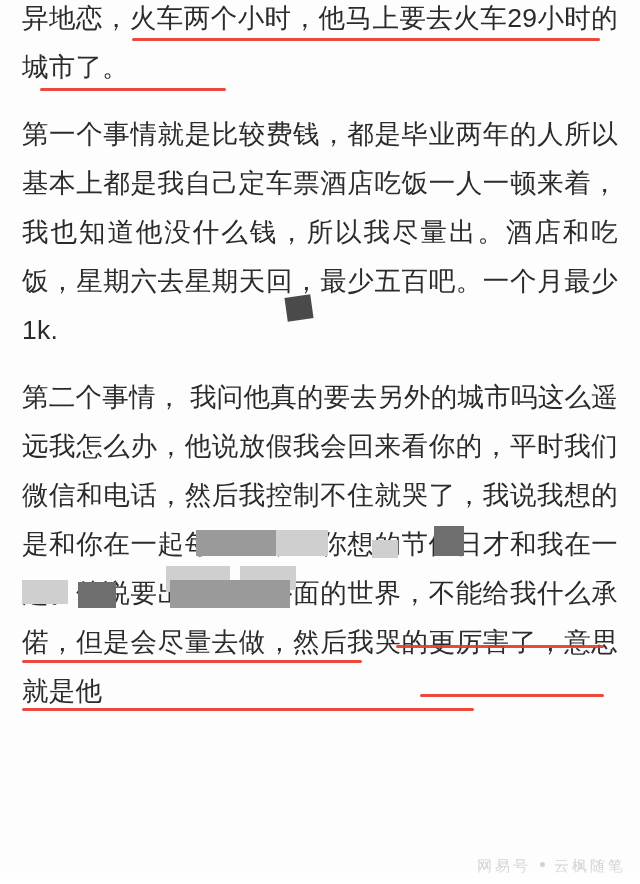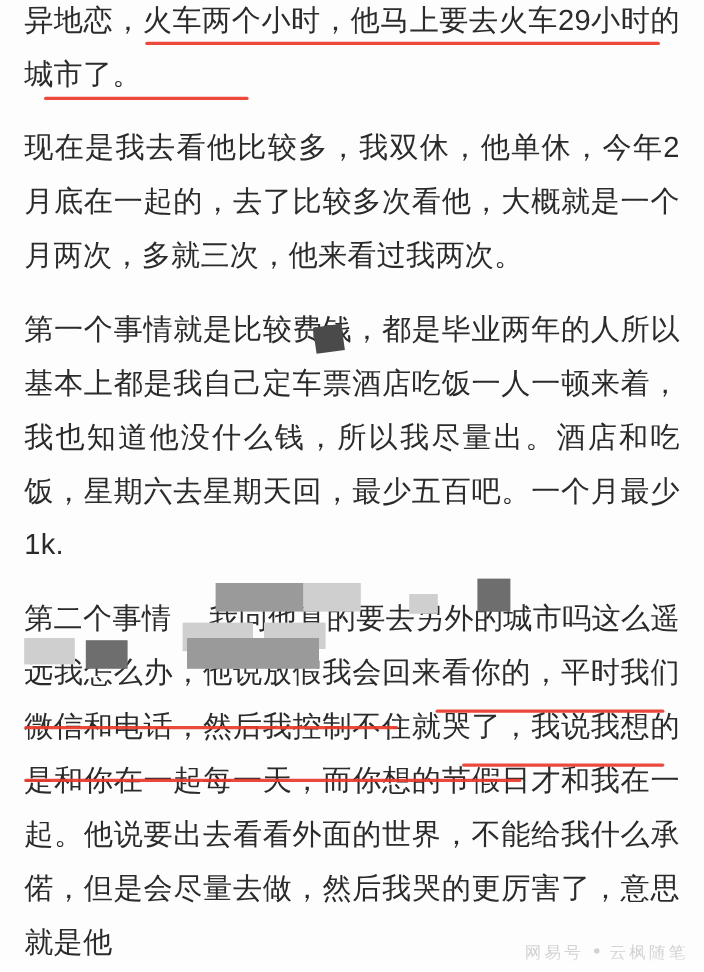--- a/index.html
+++ b/index.html
@@ -104,21 +104,20 @@
 </style>
 </head>
 <body>
 
 <div class="page">
 
   <div class="content">
 
     <p class="para first">异地恋，火车两个小时，他马上要去火车29小时的城市了。</p>
 
-    <p class="para">现在是我去看他比较多，我双休，他单休，今年2月底在一起的，去了比较多次看他，大概就是一个月两次，多就三次，他来看过我两次。</p>
 
     <p class="para">第一个事情就是比较费钱，都是毕业两年的人所以基本上都是我自己定车票酒店吃饭一人一顿来着，我也知道他没什么钱，所以我尽量出。酒店和吃饭，星期六去星期天回，最少五百吧。一个月最少1k.</p>
 
     <p class="para tight">第二个事情，                     我问他真的要去另外的城市吗这么遥远我怎么办，他说放假我会回来看你的，平时我们微信和电话，然后我控制不住就哭了，我说我想的是和你在一起每一天，而你想的节假日才和我在一起。他说要出去看看外面的世界，不能给我什么承偌，但是会尽量去做，然后我哭的更厉害了，意思就是他</p>
 
   </div>
 
   <div class="mark" style="left:132px; top:38px; width:468px;"></div>
   <div class="mark" style="left:40px; top:88px; width:186px;"></div>
   <div class="mark thin" style="left:396px; top:645px; width:208px;"></div>

